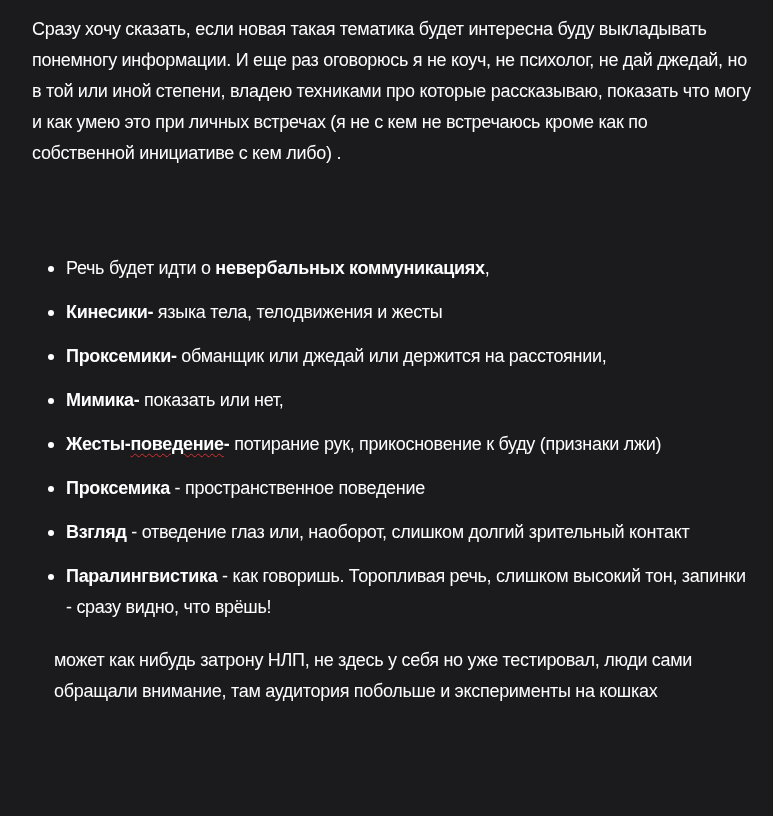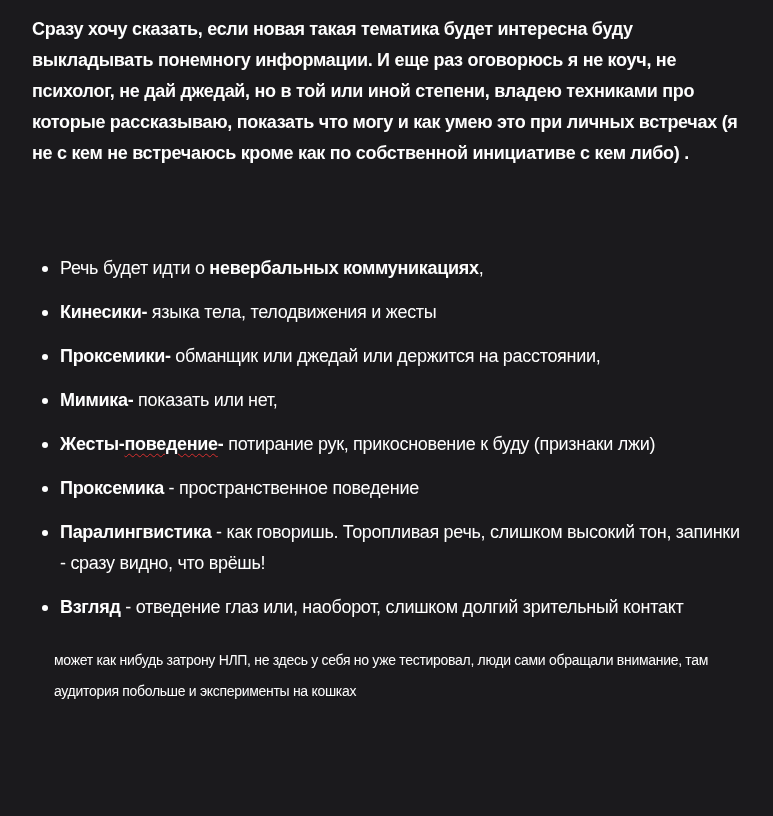--- a/index.html
+++ b/index.html
@@ -5,54 +5,54 @@
   html, body { margin: 0; padding: 0; }
   body {
     width: 773px; height: 816px; overflow: hidden;
     background: #1b1a1d;
     color: #ffffff;
     font-family: "Liberation Sans", "DejaVu Sans", sans-serif;
   }
   .doc { position: relative; padding: 0 0 0 32px; }
   .intro {
     margin: 0; padding-top: 14px;
-    font-weight: bold; font-size: 18px; line-height: 31px;
+    font-weight: normal; font-size: 18px; line-height: 31px;
     width: 720px; letter-spacing: -0.3px;
   }
   ul.list {
-    list-style: none; margin: 6px; padding: 0;
+    list-style: none; margin: 12px; padding: 0;
     margin-top: 84px;
   }
   ul.list li {
     position: relative; padding-left: 22px;
     font-size: 18px; line-height: 31px;
     margin-bottom: 13px; width: 690px; letter-spacing: -0.3px;
   }
   ul.list li .bullet {
     position: absolute; left: 4px; top: 13px;
     width: 6px; height: 6px; border-radius: 50%; background: #ffffff;
   }
   b { font-weight: bold; }
   .spell { text-decoration: underline wavy #d62f2f; text-decoration-thickness: 1px; text-underline-offset: 3px; }
   .outro {
     margin: 0; margin-top: 22px; padding-left: 22px;
-    font-size: 14px; line-height: 31px; width: 700px; letter-spacing: -0.3px;
+    font-size: 18px; line-height: 31px; width: 700px; letter-spacing: -0.3px;
   }
 </style>
 </head>
 <body>
 
 <div class="doc">
   <p class="intro">Сразу хочу сказать, если новая такая тематика будет интересна буду выкладывать понемногу информации. И еще раз оговорюсь я не коуч, не психолог, не дай джедай, но в той или иной степени, владею техниками про которые рассказываю, показать что могу и как умею это при личных встречах (я не с кем не встречаюсь кроме как по собственной инициативе с кем либо) .</p>
 
   <ul class="list">
     <li><span class="bullet"></span><span>Речь будет идти о </span><b>невербальных коммуникациях</b><span>,</span></li>
     <li><span class="bullet"></span><b>Кинесики-</b><span> языка тела, телодвижения и жесты</span></li>
     <li><span class="bullet"></span><b>Проксемики-</b><span> обманщик или джедай или держится на расстоянии,</span></li>
     <li><span class="bullet"></span><b>Мимика-</b><span> показать или нет,</span></li>
     <li><span class="bullet"></span><b>Жесты-</b><b class="spell">поведение</b><b>-</b><span> потирание рук, прикосновение к буду (признаки лжи)</span></li>
     <li><span class="bullet"></span><b>Проксемика</b><span> - пространственное поведение</span></li>
+    <li><span class="bullet"></span><b>Взгляд</b><span> - отведение глаз или, наоборот, слишком долгий зрительный контакт</span></li>
     <li><span class="bullet"></span><b>Паралингвистика</b><span> - как говоришь. Торопливая речь, слишком высокий тон, запинки - сразу видно, что врёшь!</span></li>
-    <li><span class="bullet"></span><b>Взгляд</b><span> - отведение глаз или, наоборот, слишком долгий зрительный контакт</span></li>
   </ul>
 
   <p class="outro">может как нибудь затрону НЛП, не здесь у себя но уже тестировал, люди сами обращали внимание, там аудитория побольше и эксперименты на кошках</p>
 </div>
 
 </body></html>

